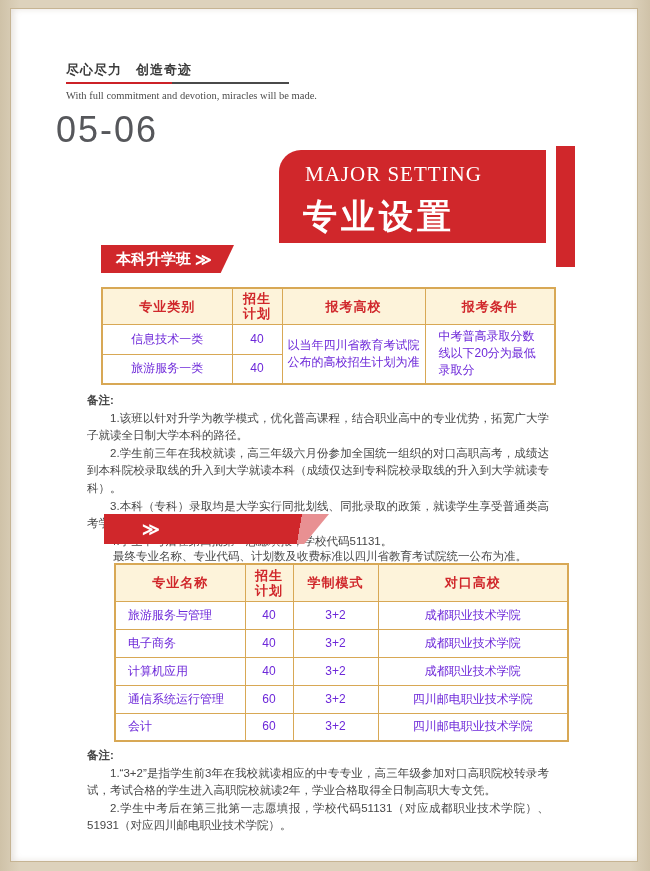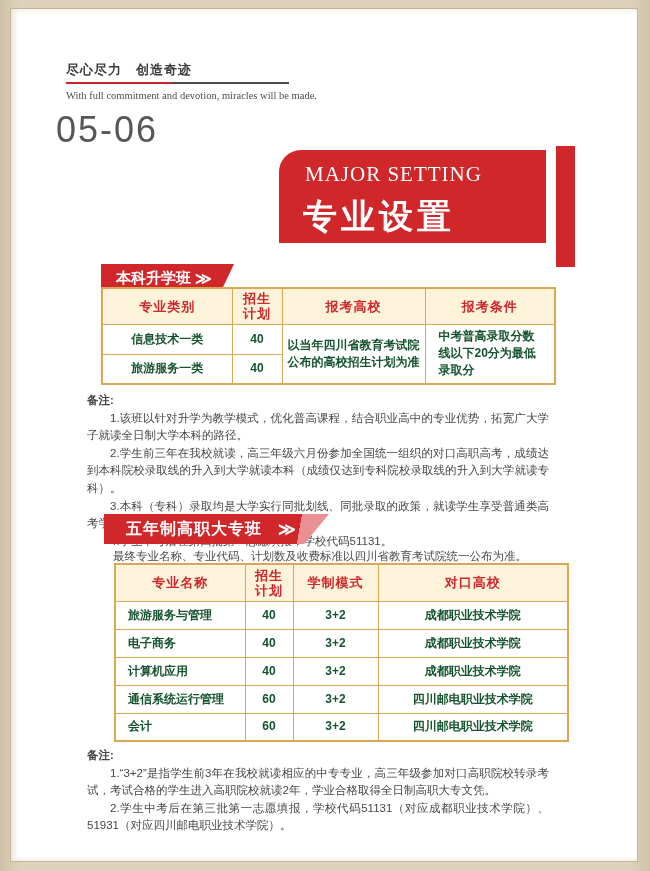--- a/index.html
+++ b/index.html
@@ -63,21 +63,21 @@
     background: #d0272b;
   }
   
   .ribbon {
     position: absolute;
     color: #fff; font-weight: bold;
     display: flex; align-items: center;
   }
   .ribbon .arrow { font-weight: bold; }
   .ribbon1 {
-    left: 90px; top: 255px;
+    left: 90px; top: 236px;
     width: 133px; height: 28px;
     padding-left: 15px;
     font-size: 15px;
     background: #d0272b;
     clip-path: polygon(0 0, 100% 0, 90% 100%, 0 100%);
   }
   .ribbon1 .arrow { margin-left: 4px; font-size: 16px; }
   .ribbon2 {
     left: 93px; top: 505px;
     width: 225px; height: 30px;
@@ -108,25 +108,24 @@
     background: #fdf3da;
     color: #d0272b;
     font-size: 13px; font-weight: bold;
     white-space: pre-line;
     letter-spacing: 1px;
     line-height: 15px;
   }
   .t1 th { height: 36px; }
   .t2 th { height: 37px; }
   td {
-    color: #14532d;
+    color: #6d28d9;
     font-size: 12px;
     text-align: center;
     line-height: 17px;
-    font-weight: bold;
   }
   .t1 td { height: 30px; }
   .t2 td { height: 28px; }
   .t2 td.cell-name { text-align: left; padding-left: 12px; }
   td.cell-cond { text-align: left; padding-left: 13px; padding-right: 8px; }
   
   .notes {
     position: absolute; left: 76px;
     width: 462px;
     font-size: 11.5px; color: #464646;
@@ -193,21 +192,20 @@
 
     <div class="notes notes1">
       <div class="notes-label">备注:</div>
       <p>1.该班以针对升学为教学模式，优化普高课程，结合职业高中的专业优势，拓宽广大学子就读全日制大学本科的路径。</p>
       <p>2.学生前三年在我校就读，高三年级六月份参加全国统一组织的对口高职高考，成绩达到本科院校录取线的升入到大学就读本科（成绩仅达到专科院校录取线的升入到大学就读专科）。</p>
       <p>3.本科（专科）录取均是大学实行同批划线、同批录取的政策，就读学生享受普通类高考学生全日制序列教育的同等待遇政策。</p>
       <p>4.学生中考后在第四批第一志愿填报，学校代码51131。</p>
     </div>
 
     <div class="ribbon ribbon2">
-      <span>五年制高职大专班</span>
       <span class="arrow">≫</span>
     </div>
     <div class="caption">最终专业名称、专业代码、计划数及收费标准以四川省教育考试院统一公布为准。</div>
 
     <table class="t2">
       <colgroup>
           <col style="width:130px">
           <col style="width:48px">
           <col style="width:85px">
           <col style="width:190px">

